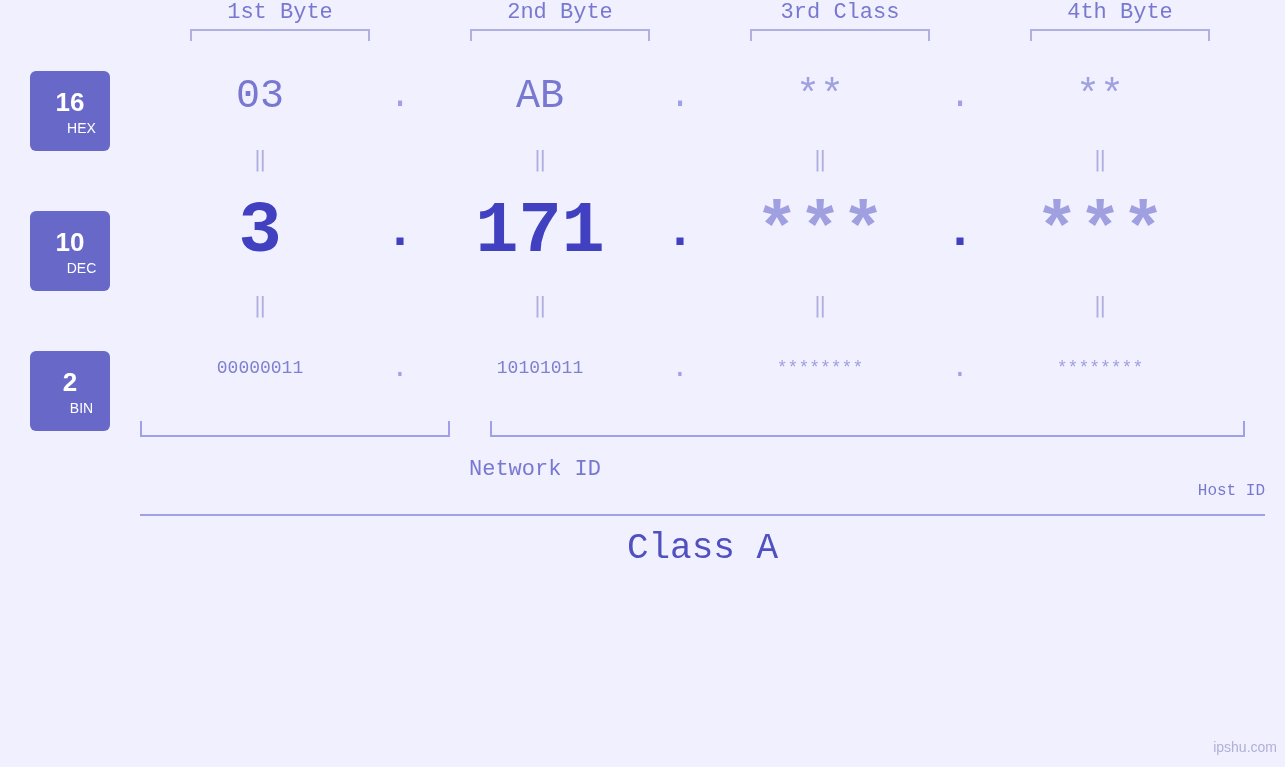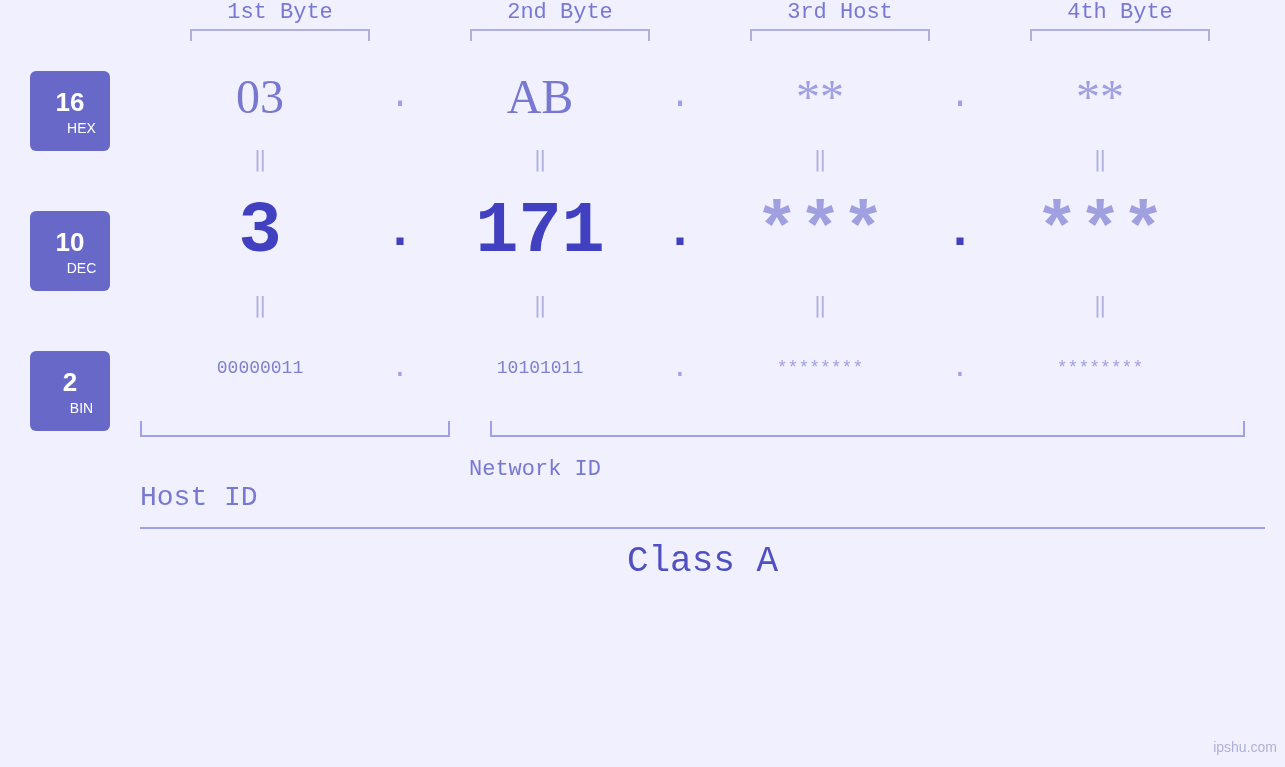--- a/index.html
+++ b/index.html
@@ -94,23 +94,23 @@
     .sep {
       width: 40px;
       text-align: center;
       display: flex;
       align-items: center;
       justify-content: center;
     }
 
     
     .hex-value {
-      font-size: 48px;
+      font-size: 40px;
       color: #7878d0;
-      font-family: Liberation Serif, serif;
+      font-family: Liberation Mono, monospace;
     }
 
     .hex-sep {
       font-size: 36px;
       color: #a0a0e8;
     }
 
     
     .dec-value {
       font-size: 72px;
@@ -202,23 +202,23 @@
       width: 470px;
       text-align: center;
       color: #7878d0;
       font-size: 22px;
       font-family: 'Courier New', Courier, monospace;
       margin-left: 160px;
     }
 
     .host-label {
       flex: 1;
-      text-align: left;
+      text-align: right;
       color: #7878d0;
-      font-size: 28px;
+      font-size: 16px;
       font-family: 'Courier New', Courier, monospace;
     }
 
     .class-label {
       color: #5050c0;
       font-size: 36px;
       font-family: 'Courier New', Courier, monospace;
       margin-top: 12px;
       text-align: center;
       width: 100%;
@@ -305,21 +305,21 @@
 
 <div class="container">
 
   <div class="full-header">
     <div class="header-spacer"></div>
     <div class="header-cells">
       <div class="header-cell">1st Byte</div>
       <div class="header-sep-space"></div>
       <div class="header-cell">2nd Byte</div>
       <div class="header-sep-space"></div>
-      <div class="header-cell">3rd Host</div>
+      <div class="header-cell">3rd Class</div>
       <div class="header-sep-space"></div>
       <div class="header-cell">4th Byte</div>
     </div>
   </div>
 
   <div class="bracket-line-row">
     <div class="bl-spacer"></div>
     <div class="bl-cell">
         <div class="bl-bracket"></div>
       </div>

